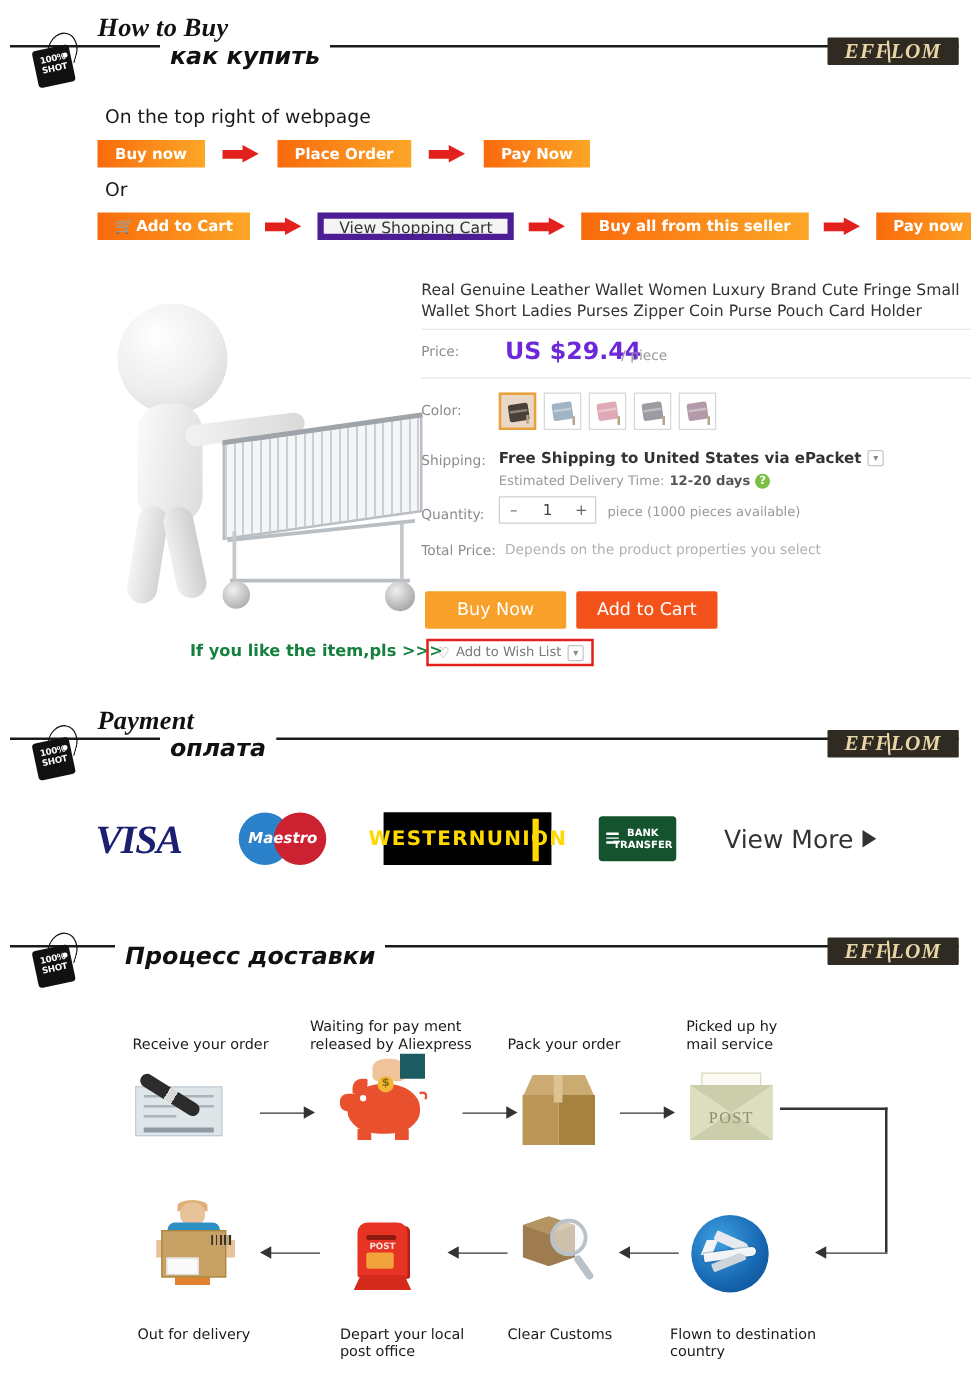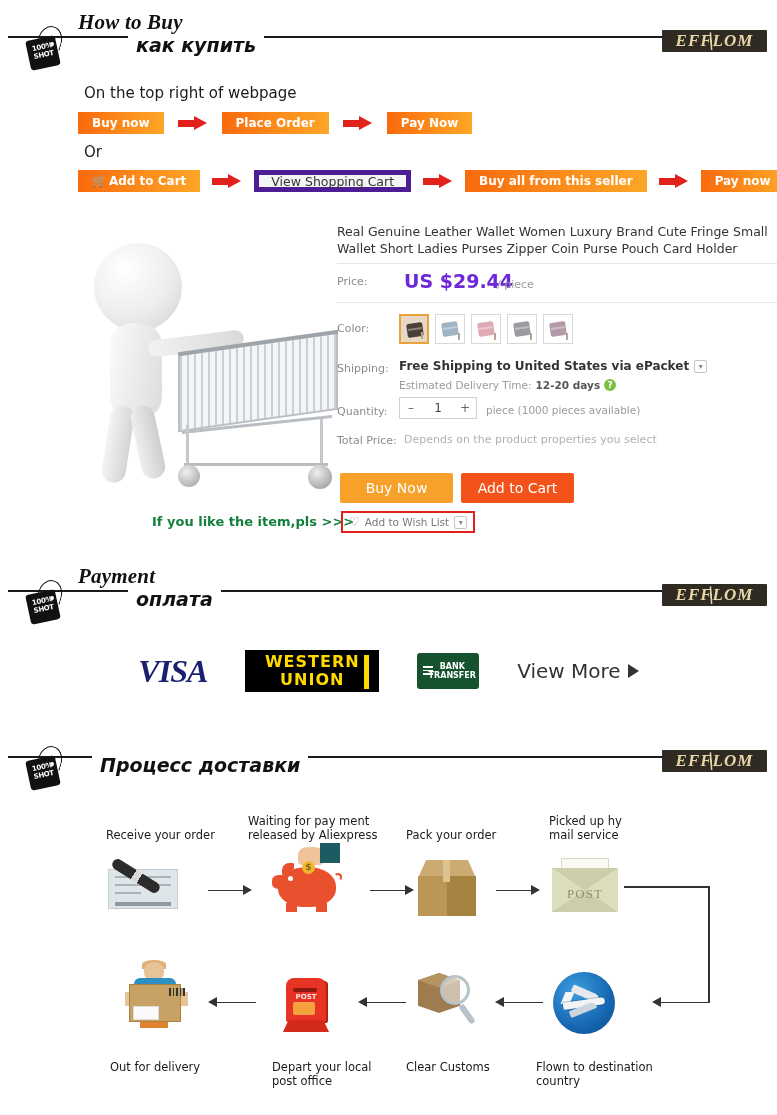--- a/index.html
+++ b/index.html
@@ -349,21 +349,21 @@
     position: absolute; left: 0; top: 13px; width: 86px;
     text-align: center; z-index: 3;
     font-family: "DejaVu Sans", sans-serif;
     font-size: 12px; font-weight: bold; font-style: italic;
     color: #fff;
   }
   .pl-wu {
     width: 134px; height: 42px;
     background: #000;
     position: relative;
-    display: flex; flex-direction: column;
+    display: flex; flex-direction: row;
     align-items: center; justify-content: center;
     border: 1px solid #000;
   }
   .pl-wu .w1, .pl-wu .w2 {
     color: #ffd900;
     font-family: "DejaVu Sans", sans-serif;
     font-weight: bold;
     font-size: 16px;
     letter-spacing: 1px;
     line-height: 18px;
@@ -819,20 +819,25 @@
   <div class="brand-logo">
     <div class="bl-txt">EFFLOM</div>
     <div class="bl-curve"></div>
   </div>
 </div>
 
 <div class="pay-row">
   <div class="pl-visa">VISA</div>
 
 
+  <div class="pl-mo">
+    <div class="c1"></div>
+      <div class="c2"></div>
+    <div class="lbl">Maestro</div>
+  </div>
 
   <div class="pl-wu">
     <div class="w1">WESTERN</div>
     <div class="w2">UNION</div>
     <div class="bar"></div>
   </div>
 
   <div class="pl-bt">
     <div class="lines">
         <i></i>

